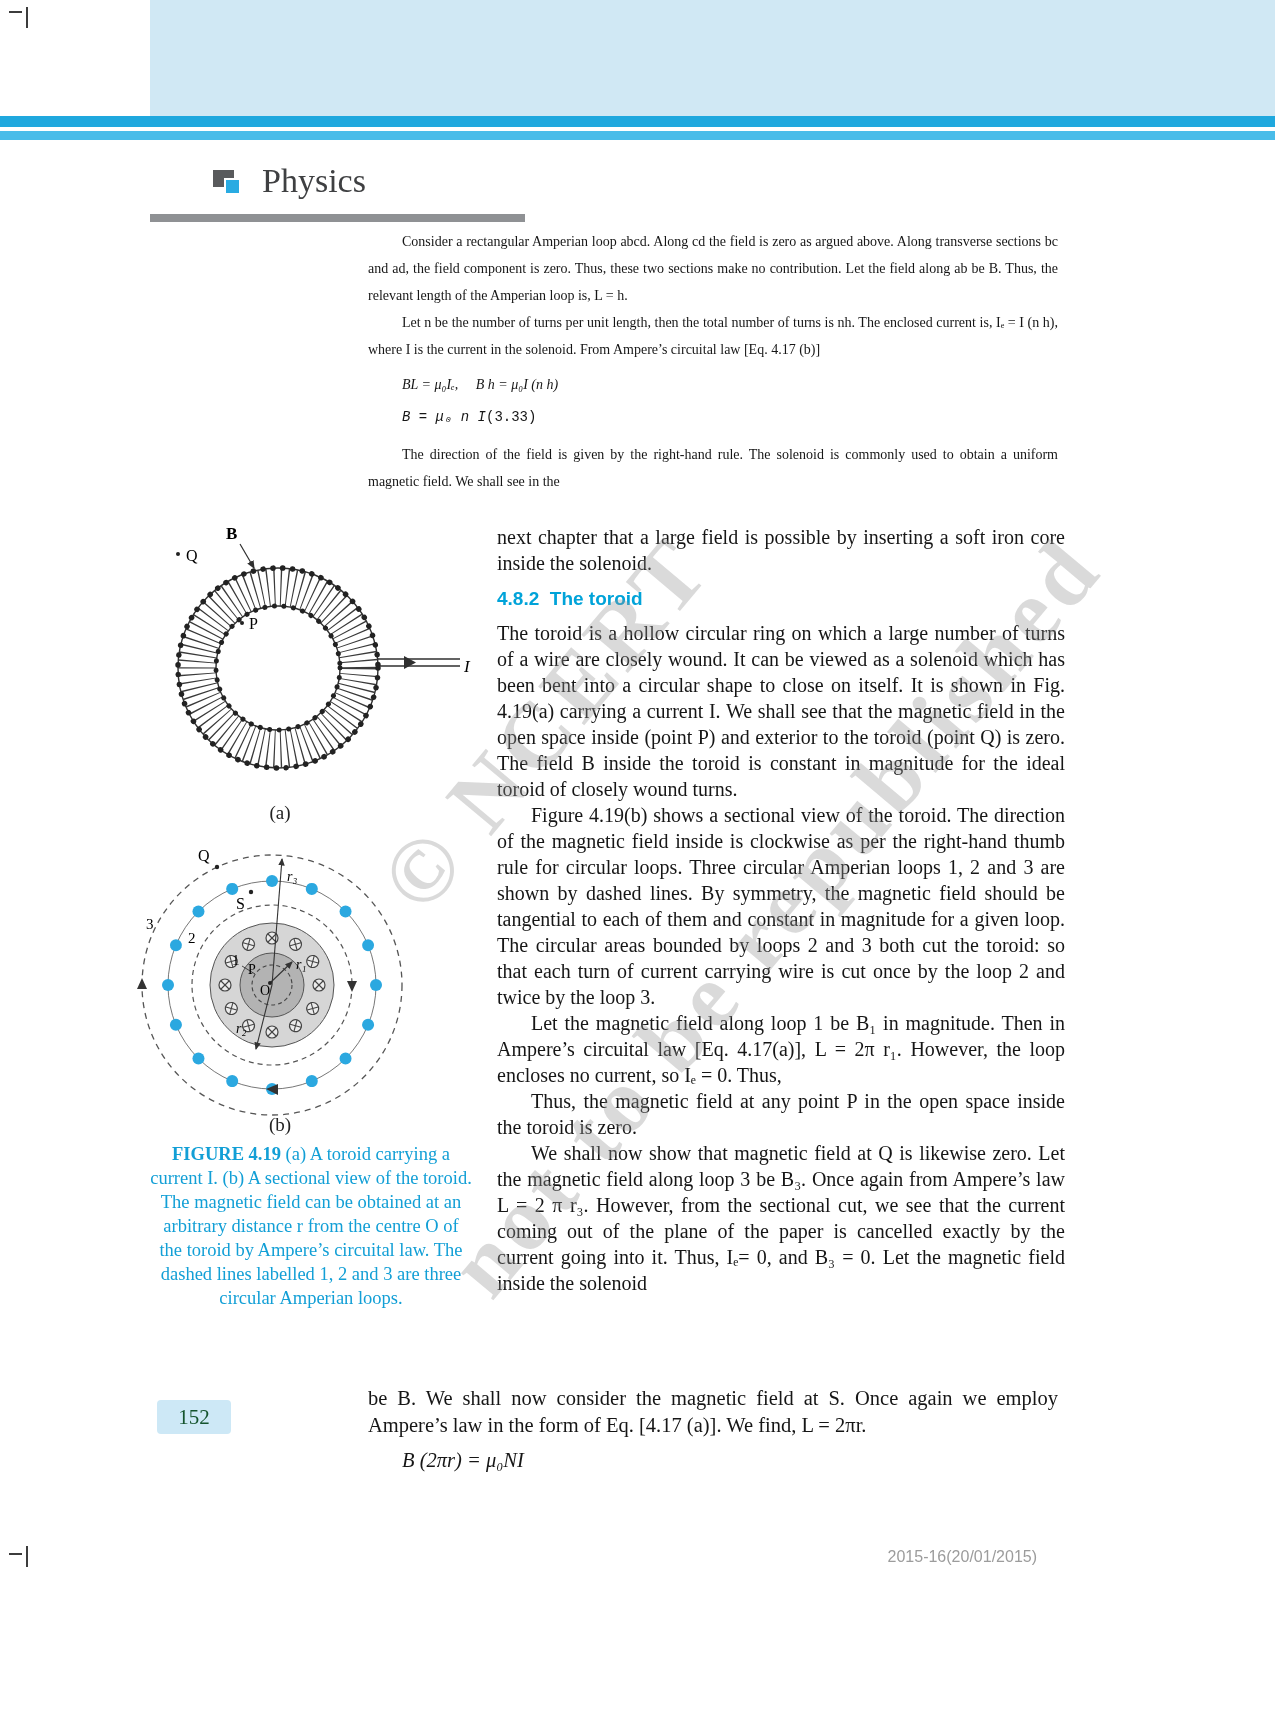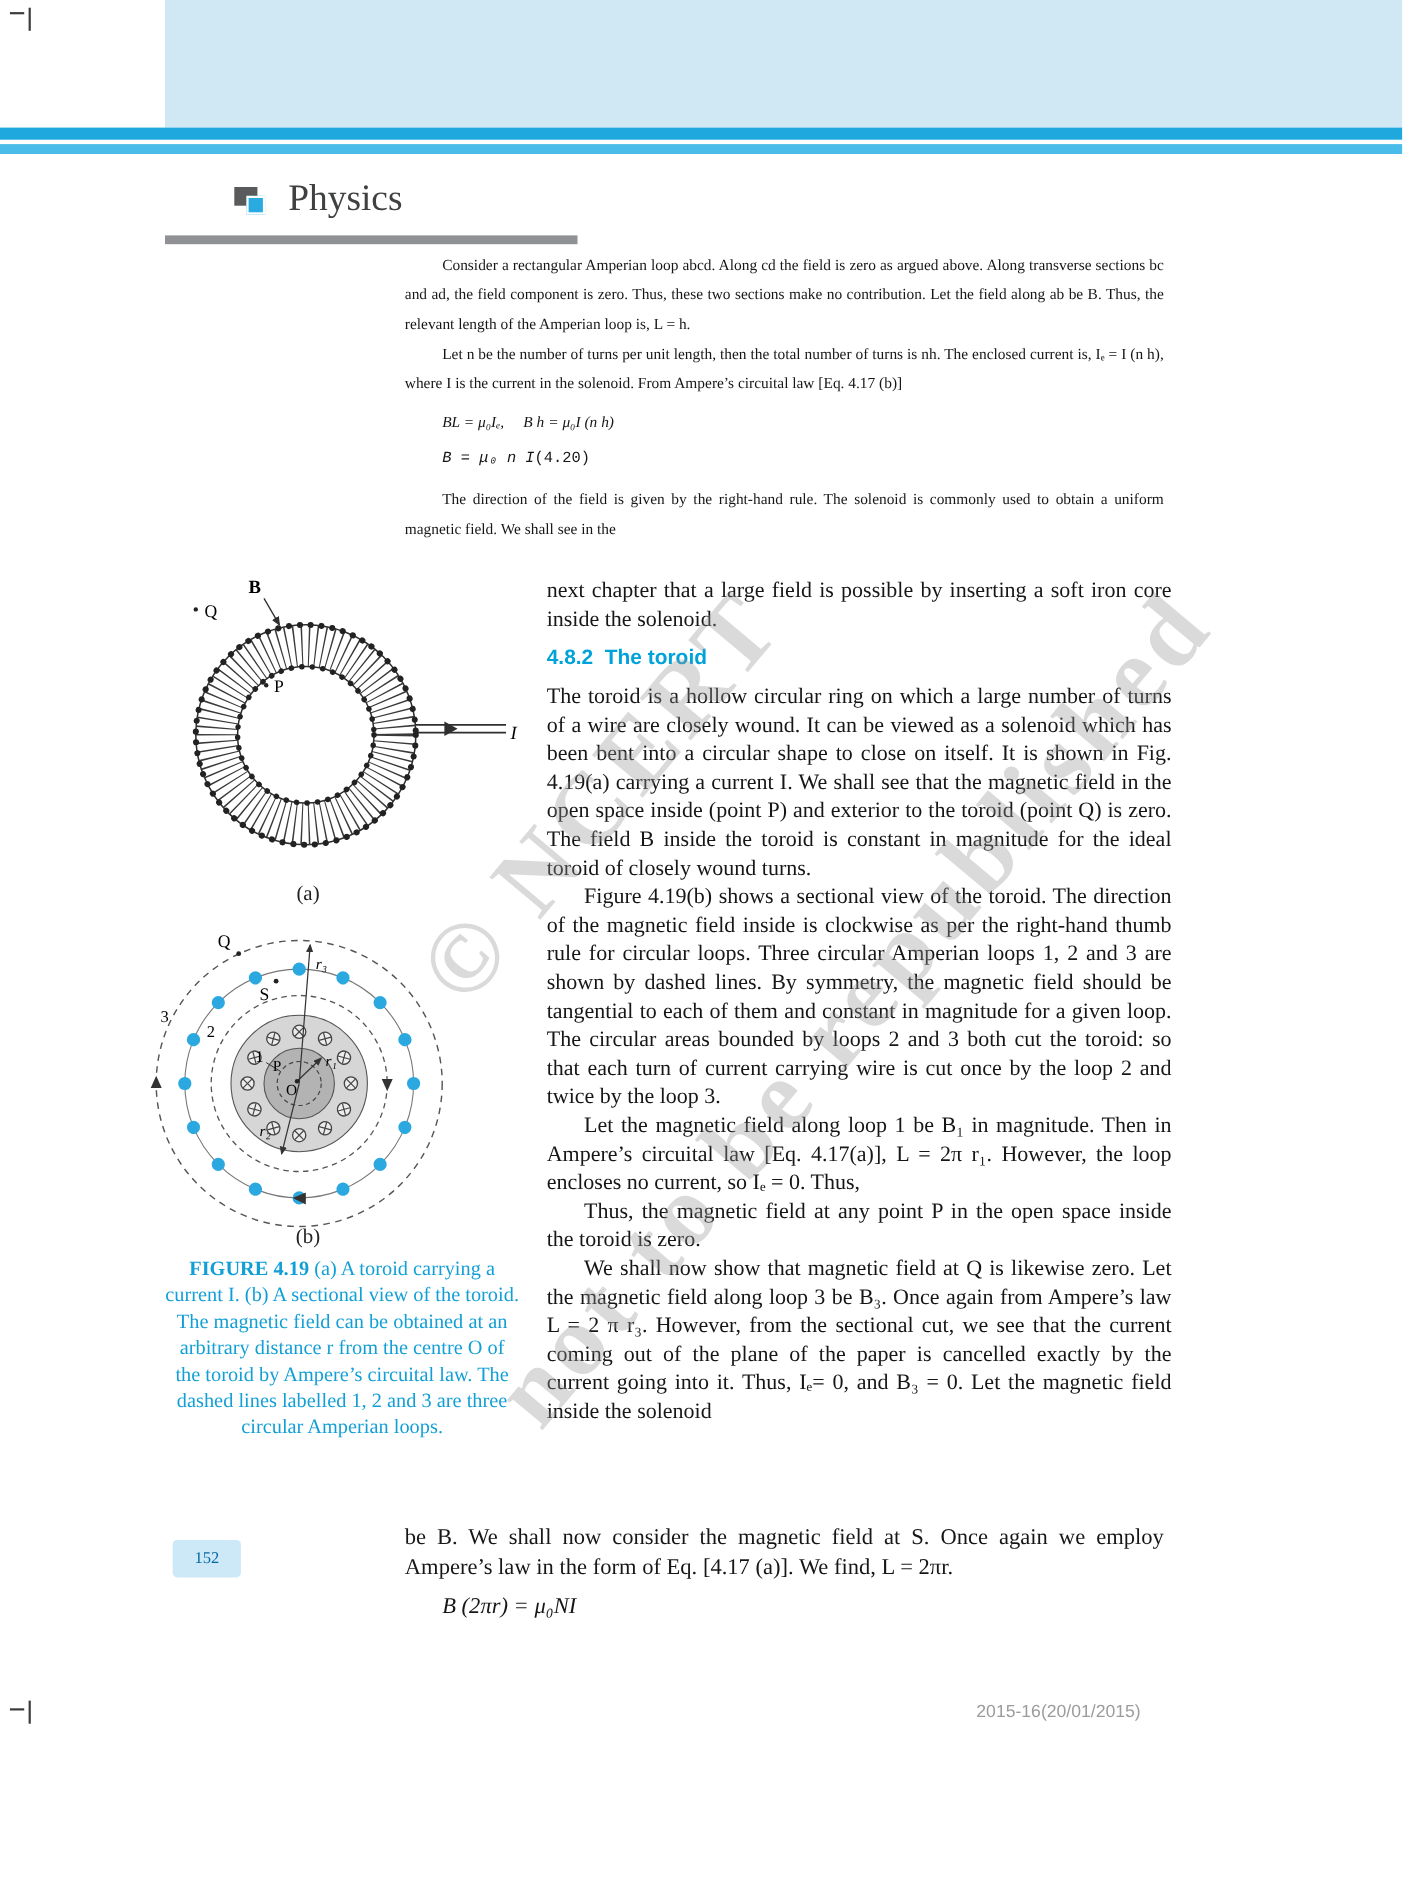--- a/index.html
+++ b/index.html
@@ -31,21 +31,21 @@
   .section-heading { font-family:"Liberation Sans",sans-serif; font-weight:bold; font-size:19px; color:#00a3d9; margin:10px 0 8px 0; text-align:left; }
   
   .fig-a { position:absolute; left:108px; top:510px; }
   .fig-b { position:absolute; left:122px; top:835px; }
   .fig-label { position:absolute; left:120px; width:320px; text-align:center; font-size:19px; color:#222; }
   .fig-label.a { top:802px; }
   .fig-label.b { top:1114px; }
   .caption { position:absolute; left:150px; top:1142px; width:322px; text-align:center; font-size:18.5px; line-height:24px; color:#129fd6; }
   .caption b { font-weight:bold; }
   
-  .pagenum { position:absolute; left:157px; top:1400px; width:62px; height:34px; background:#cde8f6; border-radius:4px; display:flex; align-items:center; justify-content:center; font-size:15px; color:#0369a1; }
+  .pagenum { position:absolute; left:157px; top:1400px; width:74px; height:34px; background:#cde8f6; border-radius:4px; display:flex; align-items:center; justify-content:center; font-size:21px; color:#14532d; }
   .edition { position:absolute; top:1548px; right:238px; font-family:"Liberation Sans",sans-serif; font-size:16px; color:#9c9c9c; }
   
   .watermark { position:absolute; left:140px; top:520px; width:1040px; height:600px;
     transform:rotate(-50deg); text-align:center; font-size:92px; font-weight:bold;
     color:rgba(150,150,150,0.35); line-height:300px; letter-spacing:6px; z-index:4;
     pointer-events:none; font-family:"Liberation Serif",serif; white-space:nowrap; }
   svg text { font-family:"Liberation Serif","DejaVu Serif",serif; }
 </style>
 </head>
 <body>
@@ -72,21 +72,21 @@
     <div>© NCERT</div>
     <div>not to be republished</div>
   </div>
 
   <div class="block-top">
     <p class="indent">Consider a rectangular Amperian loop abcd. Along cd the field is zero as argued above. Along transverse sections bc and ad, the field component is zero. Thus, these two sections make no contribution. Let the field along ab be B. Thus, the relevant length of the Amperian loop is, L = h.</p>
     <p class="indent">Let n be the number of turns per unit length, then the total number of turns is nh. The enclosed current is, Iₑ = I (n h), where I is the current in the solenoid. From Ampere’s circuital law [Eq. 4.17 (b)]</p>
     <div class="equation">BL = μ₀Iₑ,  B h = μ₀I (n h)</div>
     <div class="eqrow">
       <span class="eq">B = μ₀ n I</span>
-      <span class="eqnum">(4.20)</span>
+      <span class="eqnum">(3.33)</span>
     </div>
     <p class="indent">The direction of the field is given by the right-hand rule. The solenoid is commonly used to obtain a uniform magnetic field. We shall see in the</p>
   </div>
 
   <div class="col-right">
     <p>next chapter that a large field is possible by inserting a soft iron core inside the solenoid.</p>
     <div class="section-heading">4.8.2&nbsp; The toroid</div>
     <p>The toroid is a hollow circular ring on which a large number of turns of a wire are closely wound. It can be viewed as a solenoid which has been bent into a circular shape to close on itself. It is shown in Fig. 4.19(a) carrying a current I. We shall see that the magnetic field in the open space inside (point P) and exterior to the toroid (point Q) is zero. The field B inside the toroid is constant in magnitude for the ideal toroid of closely wound turns.</p>
     <p class="indent">Figure 4.19(b) shows a sectional view of the toroid. The direction of the magnetic field inside is clockwise as per the right-hand thumb rule for circular loops. Three circular Amperian loops 1, 2 and 3 are shown by dashed lines. By symmetry, the magnetic field should be tangential to each of them and constant in magnitude for a given loop. The circular areas bounded by loops 2 and 3 both cut the toroid: so that each turn of current carrying wire is cut once by the loop 2 and twice by the loop 3.</p>
     <p class="indent">Let the magnetic field along loop 1 be B₁ in magnitude. Then in Ampere’s circuital law [Eq. 4.17(a)], L = 2π r₁. However, the loop encloses no current, so Iₑ = 0. Thus,</p>

